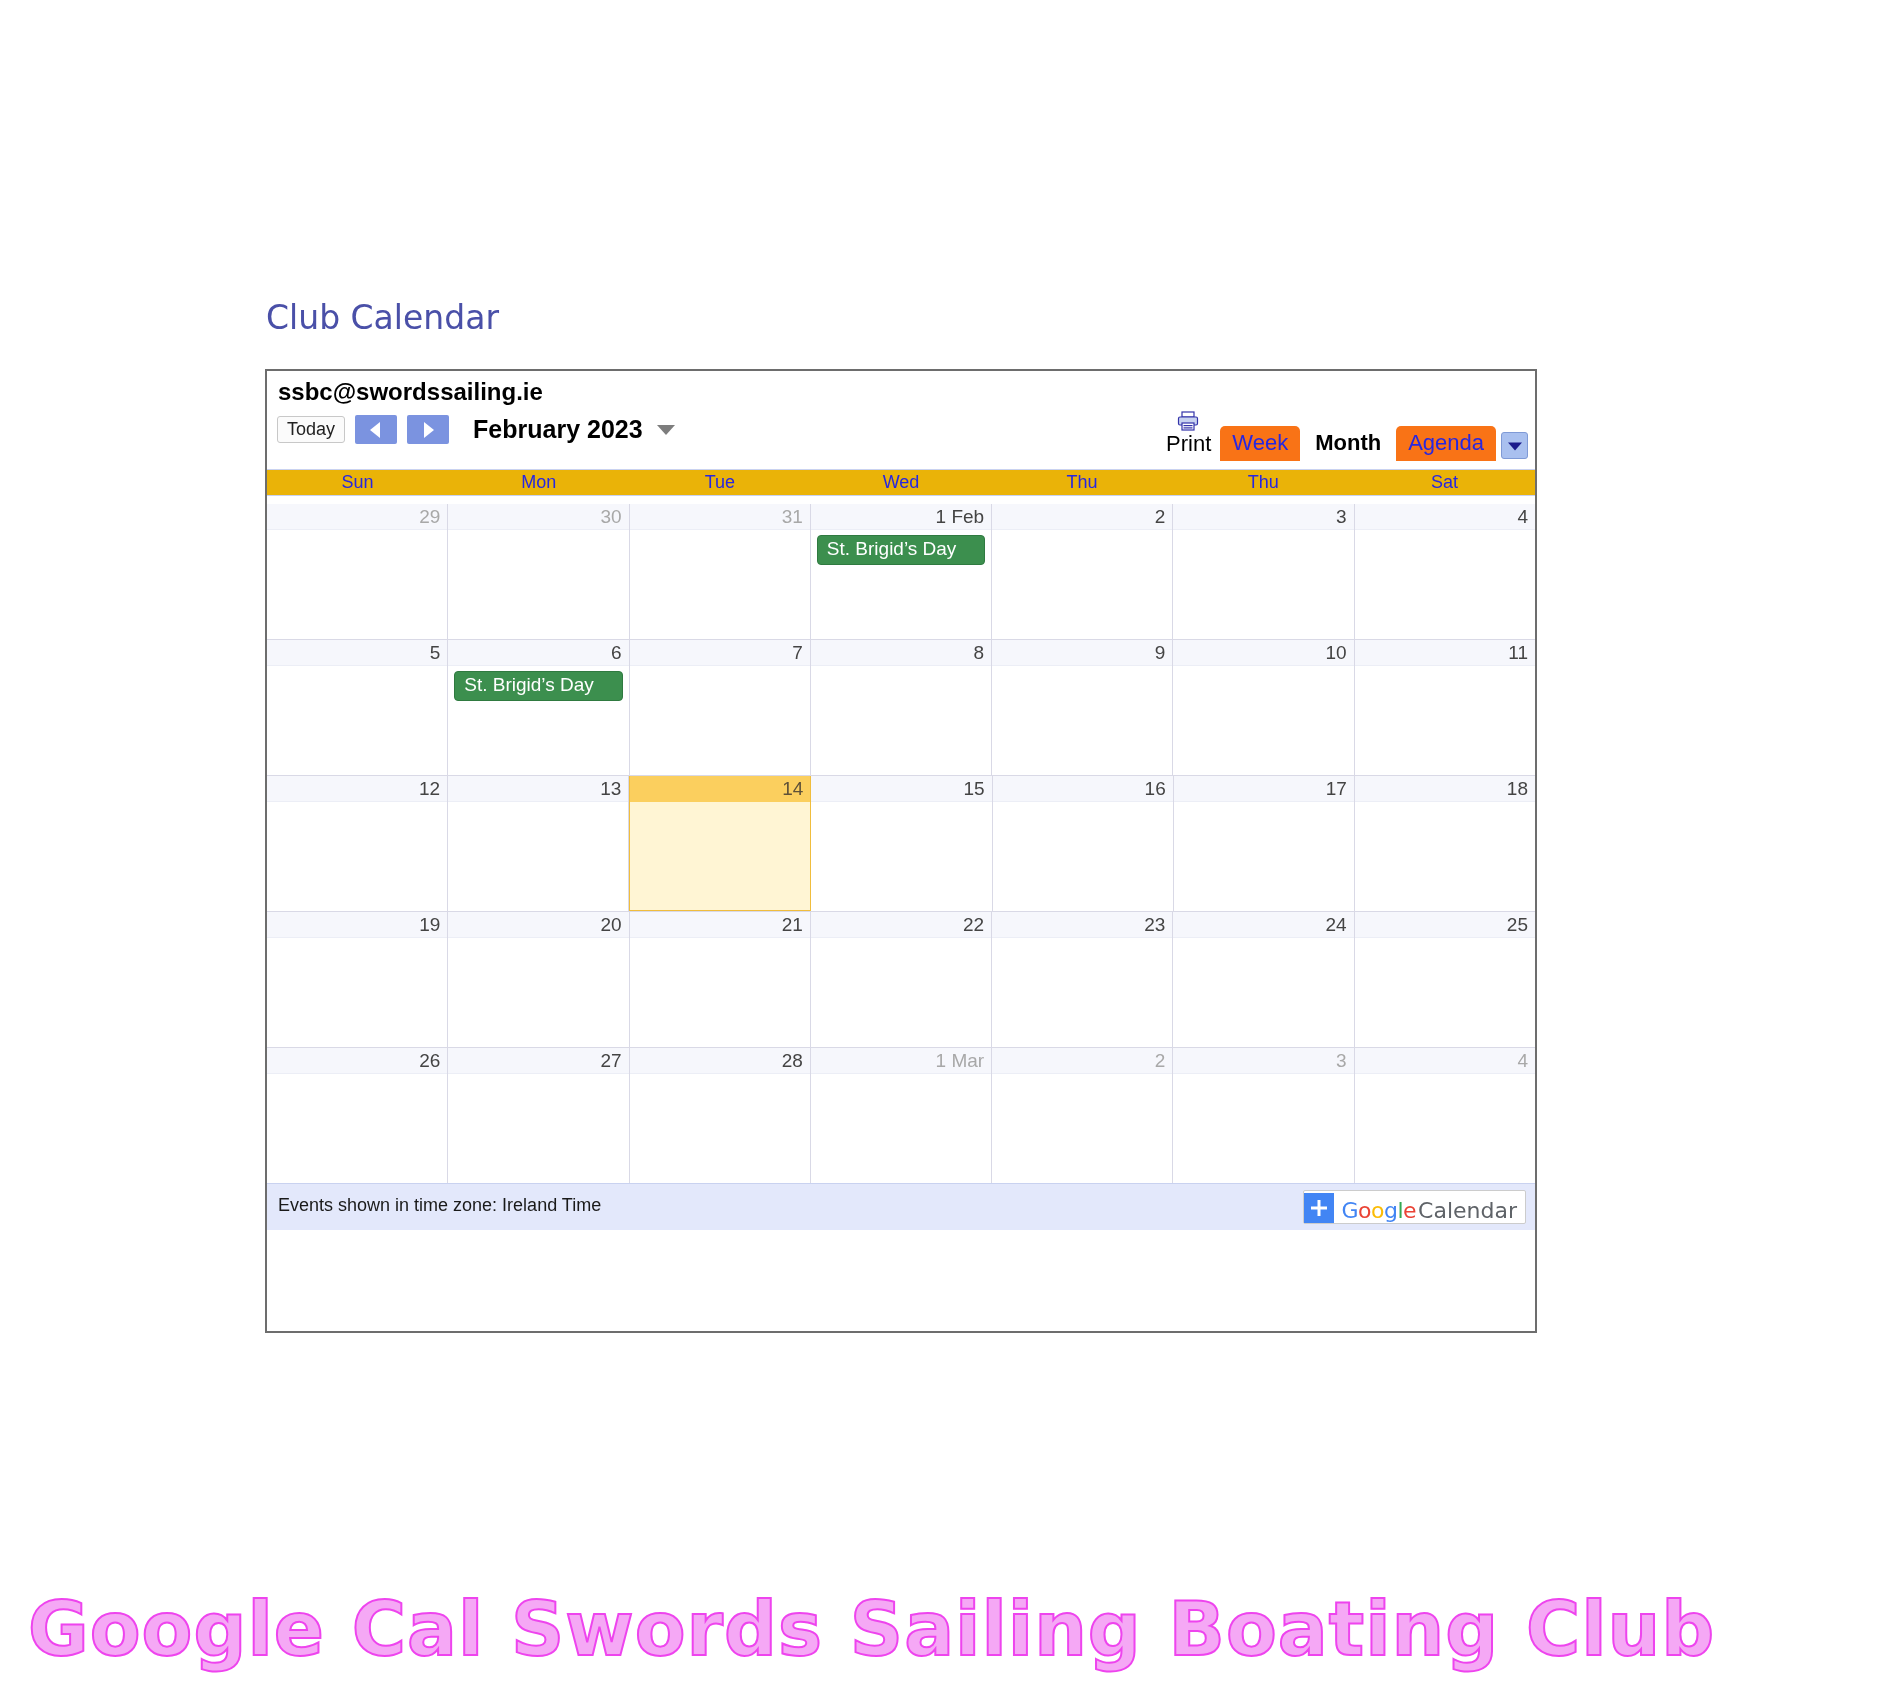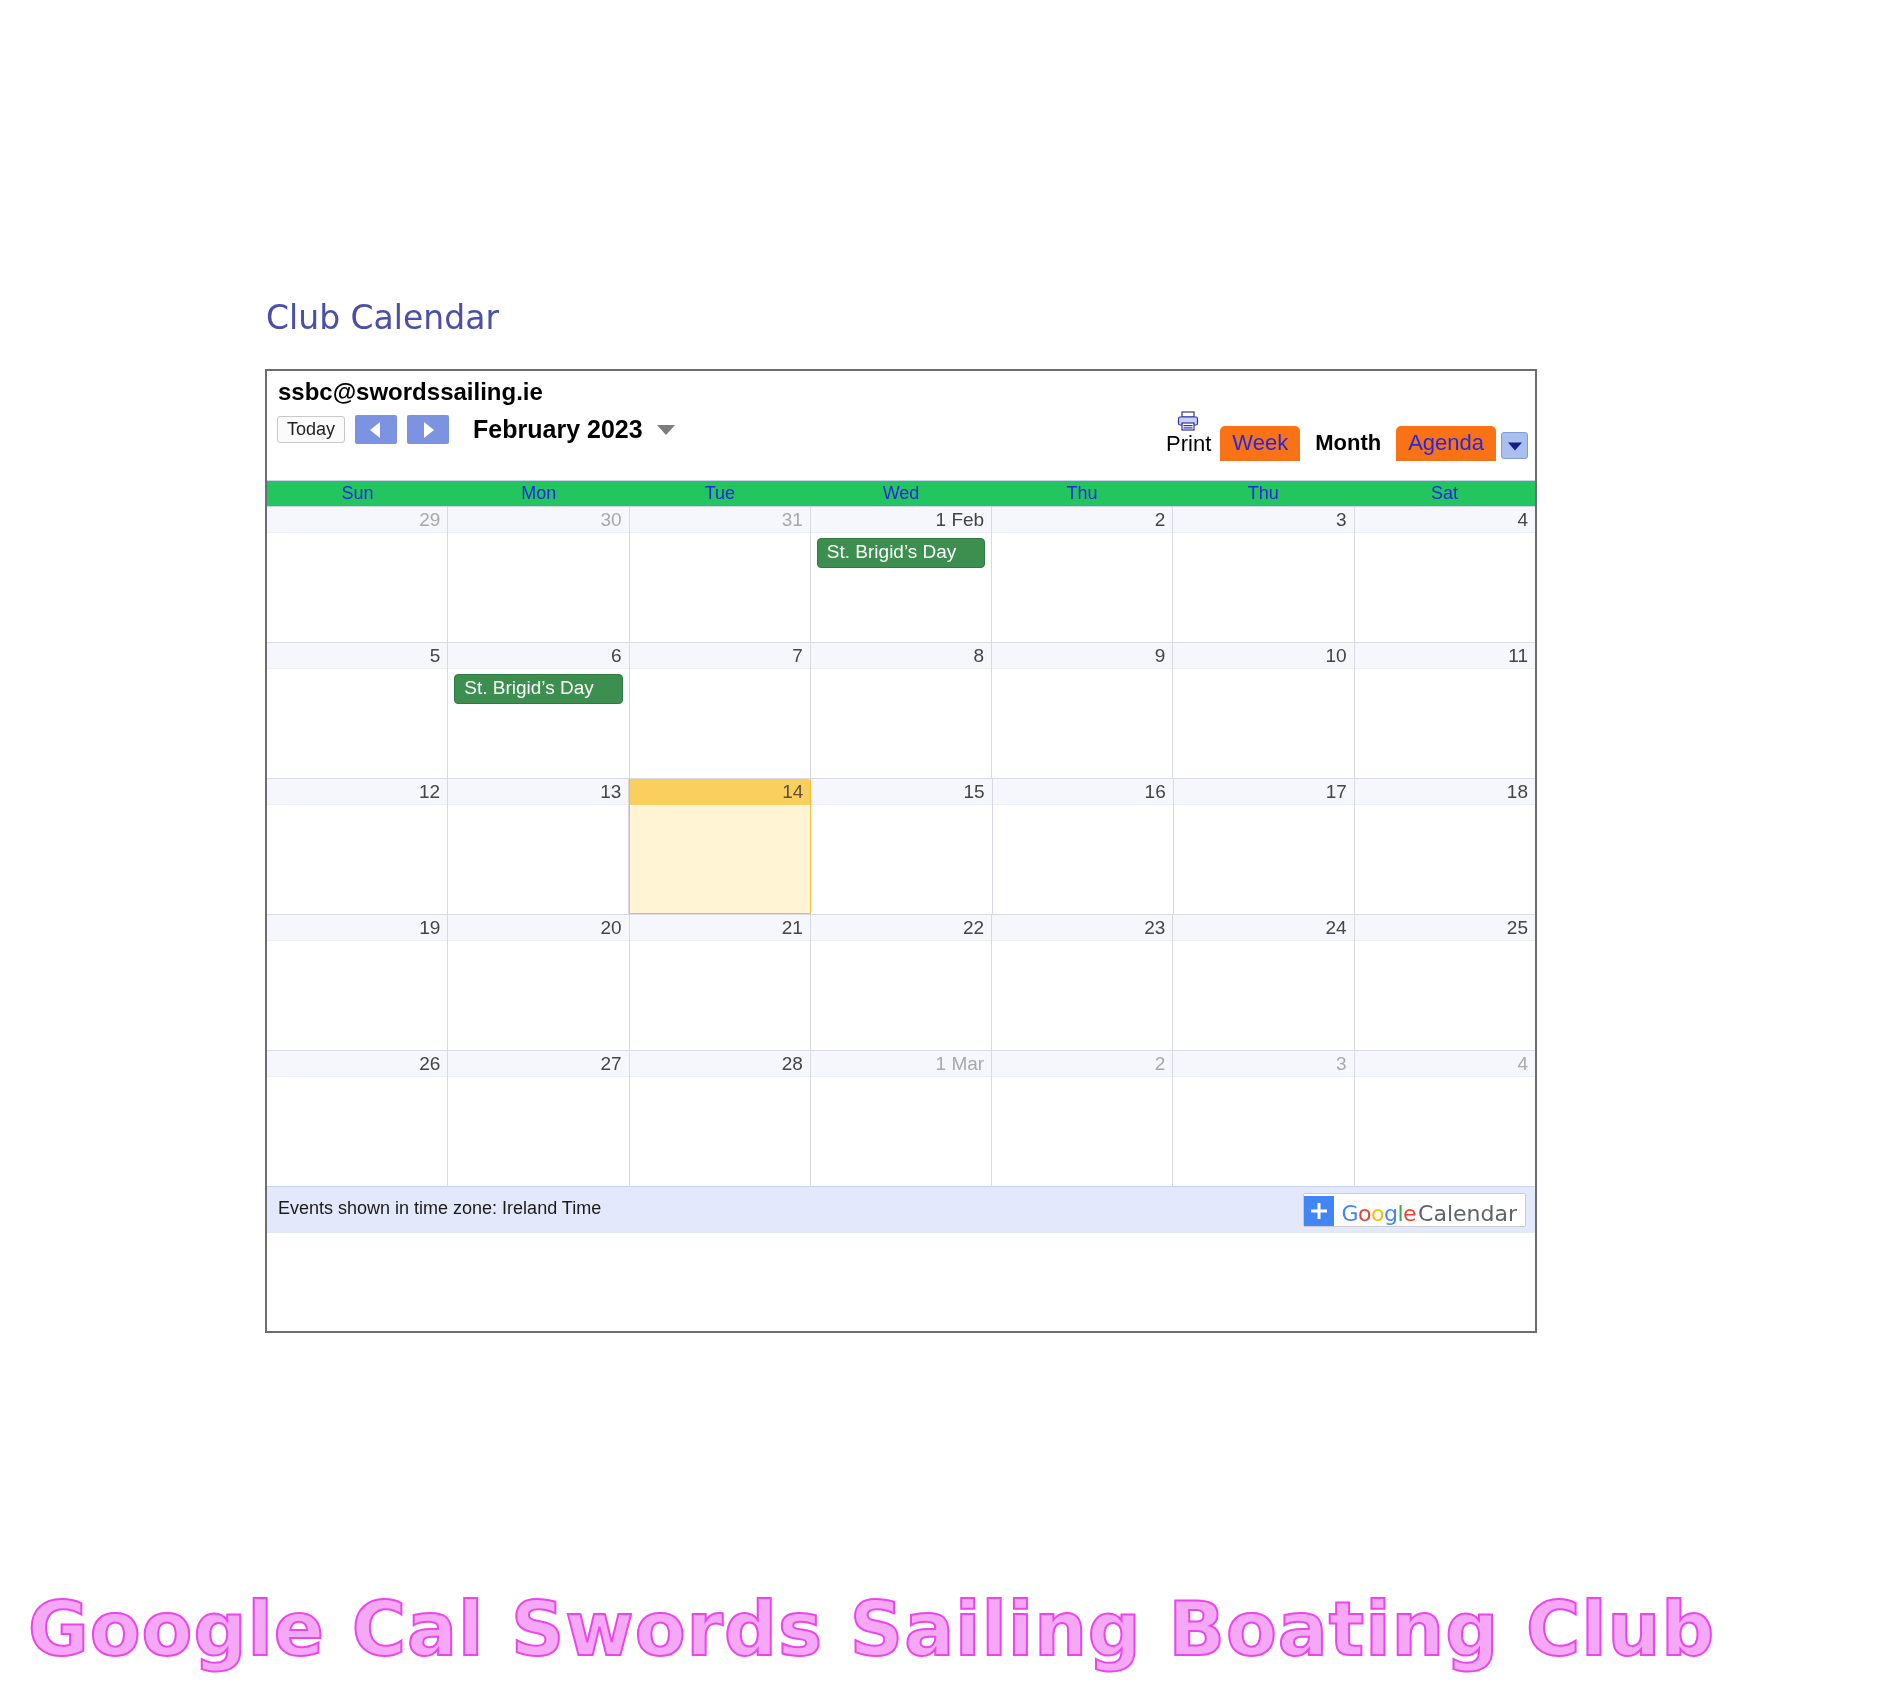--- a/index.html
+++ b/index.html
@@ -193,37 +193,37 @@
     transform: translate(-50%, -45%);
     width: 0; height: 0;
     border-left: 7px solid transparent;
     border-right: 7px solid transparent;
     border-top: 8px solid #1a1a8c;
   }
 
   
   .daynames-row {
     display: flex;
-    background: #22c55e;
+    background: #eab308;
     border-top: 1px solid #c9d2f0;
     border-bottom: 1px solid #c9d2f0;
     height: 25px;
-    margin-top: 11px;
   }
   .dayname {
     flex: 1 1 0;
     text-align: center;
     font-size: 18px;
     color: #2727e0;
     line-height: 24px;
   }
 
   
   .cal-grid {
     background: #ec4899;
+    margin-top: 8px;
   }
   .cal-row {
     display: flex;
     border-bottom: 1px solid #d9d9e6;
     height: 135px;
   }
   .cal-row:last-child { border-bottom: none; }
   .cal-cell {
     flex: 1 1 0;
     border-right: 1px solid #d9d9e6;

